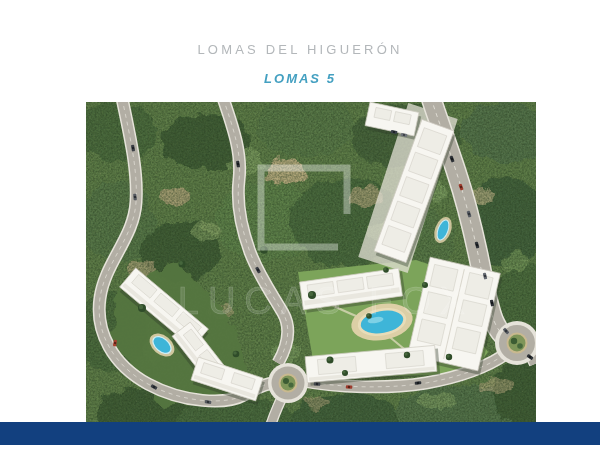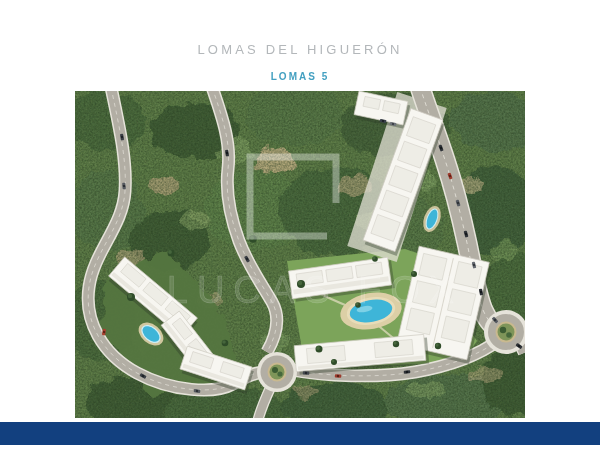--- a/index.html
+++ b/index.html
@@ -6,24 +6,24 @@
   body{
     width:600px;height:450px;position:relative;background:#ffffff;overflow:hidden;
     font-family:"Liberation Sans", sans-serif;
   }
   .header{position:absolute;top:31px;left:0;width:600px;text-align:center;}
   .page-title{
     margin:11px;font-size:13px;font-weight:400;color:#b3b7ba;
     letter-spacing:3.2px;line-height:15px;
   }
   .page-subtitle{
-    margin-top:14px;font-size:10px;font-weight:700;color:#44a0c1;letter-spacing:2px;
+    margin-top:14px;font-size:13px;font-weight:700;color:#44a0c1;letter-spacing:2px;font-style:italic;
   }
   .photo{
-    position:absolute;left:75px;top:91px;width:450px;height:327px;margin:0;
+    position:absolute;left:75px;top:91px;width:450px;height:327px;margin:11px;
   }
   .photo svg{display:block;width:450px;height:327px;}
   .footer-bar{
     position:absolute;left:0;top:422px;width:600px;height:23px;background:#12407f;
   }
   .wm-text{
     font-family:"Liberation Sans", sans-serif;font-weight:400;
     letter-spacing:9px;
   }
 </style>

